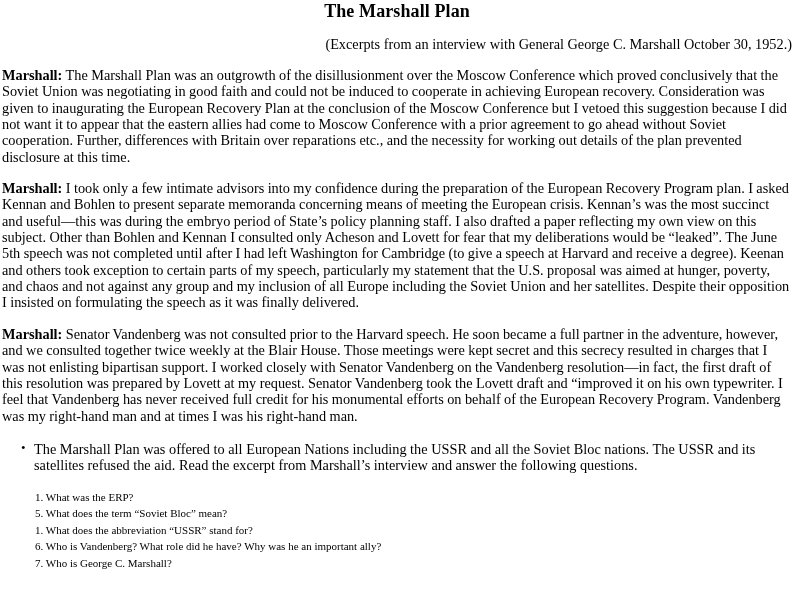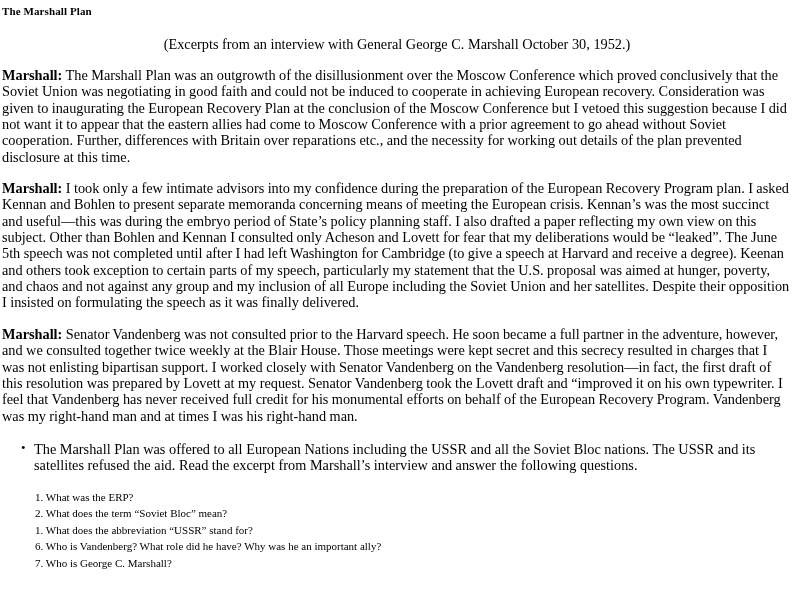--- a/index.html
+++ b/index.html
@@ -20,33 +20,33 @@
   .page {
     width: 800px;
     height: 597px;
     box-sizing: border-box;
     padding: 0px 8px 0px 2px;
     overflow: hidden;
     position: relative;
   }
 
   .doc-title {
-    text-align: left;
+    text-align: center;
     font-weight: bold;
-    font-size: 11px;
+    font-size: 18px;
     line-height: 16px;
     margin: 3px 0 0 0;
     letter-spacing: 0.1px;
   }
 
   .source-line {
     font-size: 14.3px;
     line-height: 16px;
     margin: 17px 0 0 0;
-    text-align: center;
+    text-align: right;
   }
 
   .speaker-para {
     font-size: 14.3px;
     line-height: 16.35px;
     margin: 15px 0 0 0;
     text-align: left;
     word-spacing: -0.15px;
   }
 
@@ -102,20 +102,20 @@
   <p class="speaker-para"><span class="speaker-label">Marshall:</span><span> I took only a few intimate advisors into my confidence during the preparation of the European Recovery Program plan. I asked Kennan and Bohlen to present separate memoranda concerning means of meeting the European crisis. Kennan’s was the most succinct and useful—this was during the embryo period of State’s policy planning staff. I also drafted a paper reflecting my own view on this subject. Other than Bohlen and Kennan I consulted only Acheson and Lovett for fear that my deliberations would be “leaked”. The June 5th speech was not completed until after I had left Washington for Cambridge (to give a speech at Harvard and receive a degree). Keenan and others took exception to certain parts of my speech, particularly my statement that the U.S. proposal was aimed at hunger, poverty, and chaos and not against any group and my inclusion of all Europe including the Soviet Union and her satellites. Despite their opposition I insisted on formulating the speech as it was finally delivered.</span></p>
 
   <p class="speaker-para"><span class="speaker-label">Marshall:</span><span> Senator Vandenberg was not consulted prior to the Harvard speech. He soon became a full partner in the adventure, however, and we consulted together twice weekly at the Blair House. Those meetings were kept secret and this secrecy resulted in charges that I was not enlisting bipartisan support. I worked closely with Senator Vandenberg on the Vandenberg resolution—in fact, the first draft of this resolution was prepared by Lovett at my request. Senator Vandenberg took the Lovett draft and “improved it on his own typewriter. I feel that Vandenberg has never received full credit for his monumental efforts on behalf of the European Recovery Program. Vandenberg was my right-hand man and at times I was his right-hand man.</span></p>
 
   <ul class="bullet-block">
     <li class="bullet-item">The Marshall Plan was offered to all European Nations including the USSR and all the Soviet Bloc nations. The USSR and its satellites refused the aid. Read the excerpt from Marshall’s interview and answer the following questions.</li>
   </ul>
 
   <ol class="question-list">
     <li class="question-item">1. What was the ERP?</li>
-    <li class="question-item">2. What does the term “Soviet Bloc” mean?</li>
+    <li class="question-item">5. What does the term “Soviet Bloc” mean?</li>
     <li class="question-item">1. What does the abbreviation “USSR” stand for?</li>
     <li class="question-item">6. Who is Vandenberg? What role did he have? Why was he an important ally?</li>
     <li class="question-item">7. Who is George C. Marshall?</li>
 
   </ol>
 
 </div>
 
 </body></html>

